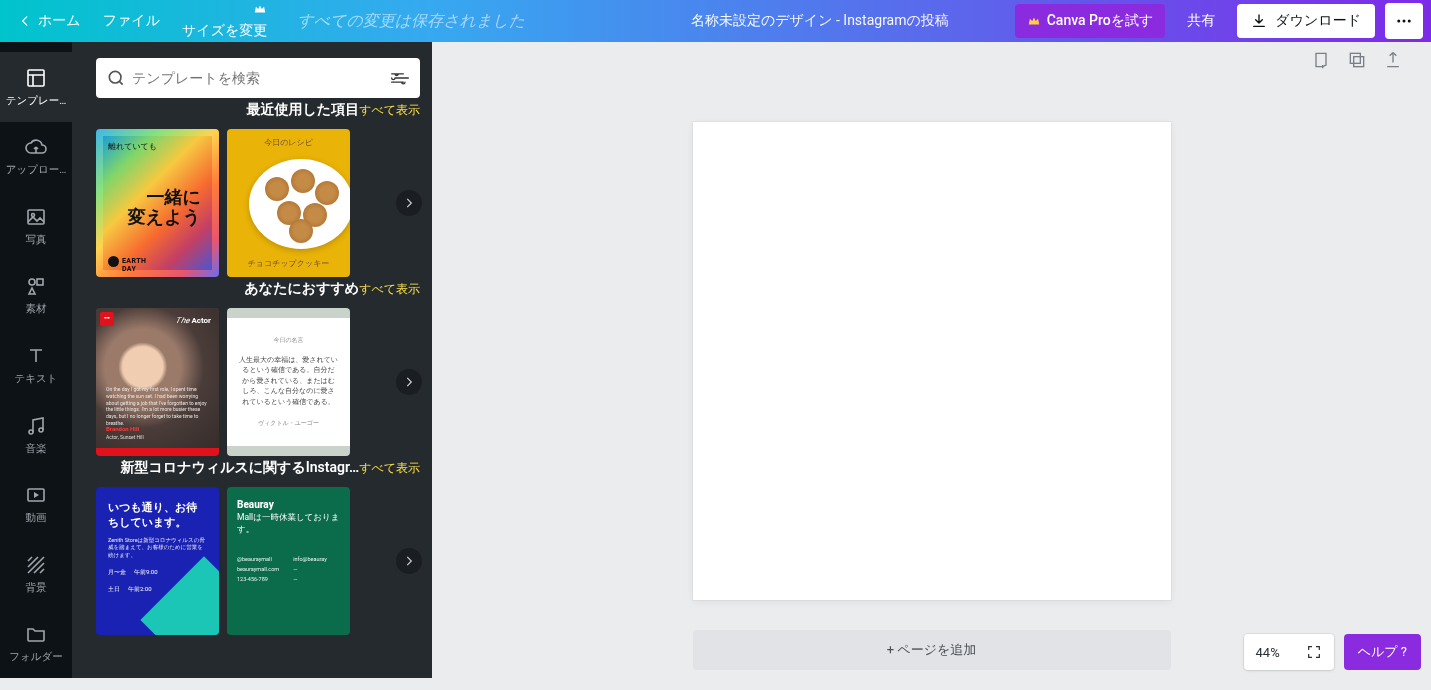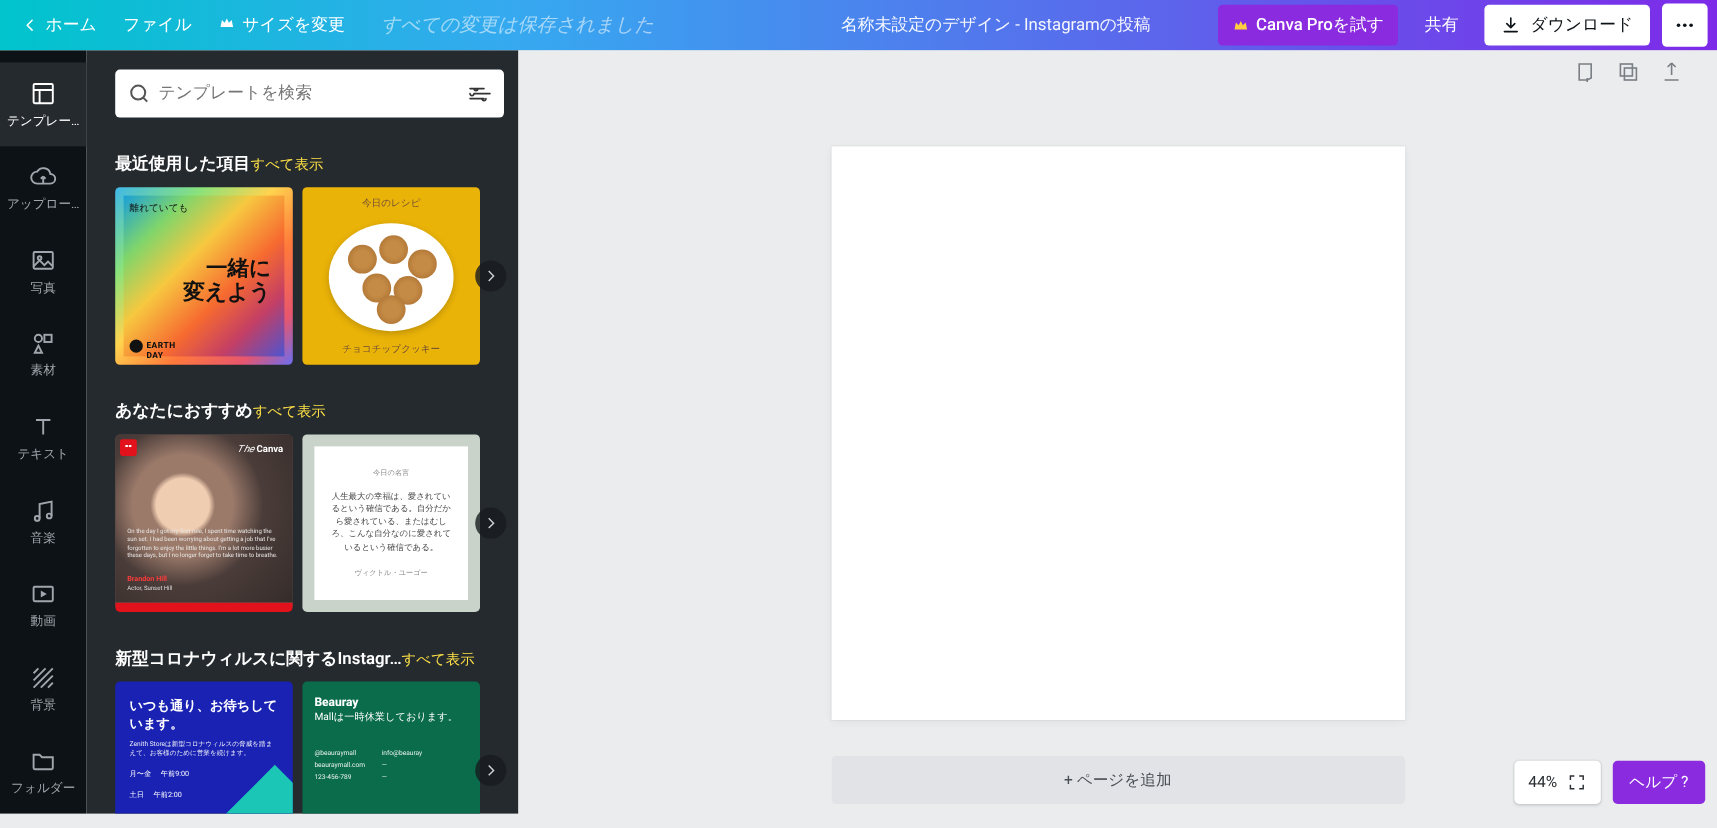--- a/index.html
+++ b/index.html
@@ -2,21 +2,21 @@
 <html><head>
 <meta charset="utf-8">
 <style>
   * { margin:0; padding:0; box-sizing:border-box; font-family:-apple-system,BlinkMacSystemFont,"Segoe UI",Roboto,"Helvetica Neue",Arial,"Hiragino Kaku Gothic ProN","Yu Gothic",sans-serif; }
   html,body { width:1431px; height:690px; overflow:hidden; background:#ebeced; }
   .header { height:42px; background:linear-gradient(90deg,#00c4cc 0%,#36a9f0 30%,#7d2ae8 100%); display:flex; align-items:center; color:#fff; font-size:14px; }
   .hdr-left { display:flex; align-items:center; gap:22px; padding-left:18px; }
   .home-btn { display:flex; align-items:center; gap:6px; font-weight:500; cursor:pointer; }
   .home-btn svg { width:14px; height:14px; }
   .hdr-item { font-weight:500; cursor:pointer; }
-  .resize-item { display:flex; align-items:flex-start; gap:6px; }
+  .resize-item { display:flex; align-items:flex-end; gap:6px;flex-direction:column; }
   .saved { color:rgba(255,255,255,0.55); font-style:italic; margin-left:8px; font-size:16px; }
   .hdr-center { flex:1; text-align:center; font-weight:400; font-size:14px; margin-left:100px; color:rgba(255,255,255,0.95); }
   .hdr-right { display:flex; align-items:center; gap:10px; padding-right:8px; }
   .try-pro { background:#8b2be0; padding:8px 12px; border-radius:4px; display:flex; align-items:center; gap:6px; cursor:pointer; font-weight:500; }
   .share-btn { padding:8px 12px; border-radius:4px; cursor:pointer; font-weight:500; }
   .download-btn { background:#fff; color:#0d1216; padding:8px 14px; border-radius:4px; display:flex; align-items:center; gap:8px; cursor:pointer; font-weight:500; }
   .dots-btn { background:#fff; color:#0d1216; padding:8px 10px; border-radius:4px; cursor:pointer; font-weight:700; letter-spacing:1px; height:36px; display:flex; align-items:center; }
   .crown { display:inline-block; width:14px; height:14px; }
 
   .body { display:flex; height:636px; }
@@ -24,26 +24,26 @@
   .rail-item { width:72px; height:72px; display:flex; flex-direction:column; align-items:center; justify-content:center; gap:4px; color:#a0a6ad; font-size:10.5px; cursor:pointer; }
   .rail-item.active { background:#252a2e; color:#fff; }
   .rail-item svg { width:24px; height:24px; stroke:currentColor; fill:none; stroke-width:1.6; }
   .rail-label { text-align:center; padding:0 3px; white-space:nowrap; overflow:hidden; text-overflow:ellipsis; max-width:68px; }
 
   .panel { width:360px; background:#252a2e; color:#fff; position:relative; padding:16px 12px 0 24px; overflow:hidden; }
   .search-box { background:#fff; border-radius:4px; height:40px; display:flex; align-items:center; padding:0 10px; gap:6px; }
   .search-box svg { width:20px; height:20px; stroke:#555; fill:none; stroke-width:2; }
   .search-input { flex:1; border:none; outline:none; font-size:14px; color:#555; background:transparent; }
   .filter-icn { width:20px; height:14px; }
-  .sec-head { display:flex; align-items:center; justify-content:flex-start; margin:30px 0 10px 0; }
+  .sec-head { display:flex; align-items:center; justify-content:flex-end; margin:3px 0 10px 0; }
   .sec-title { font-size:14px; font-weight:600; }
   .sec-all { font-size:12px; color:#fde047; cursor:pointer; }
   .sec-title.trunc { max-width:240px; white-space:nowrap; overflow:hidden; text-overflow:ellipsis; }
   .row { display:flex; gap:8px; position:relative; }
-  .tpl { width:148px; height:148px; border-radius:4px; overflow:hidden; cursor:pointer; position:relative; flex-shrink:0; }
+  .tpl { width:123px; height:148px; border-radius:4px; overflow:hidden; cursor:pointer; position:relative; flex-shrink:0; }
   
   .t1 { background:linear-gradient(135deg,#3fb8e8 0,#8be27a 25%,#ffd34f 45%,#ff7a3a 65%,#e8566d 85%,#6a6df0 100%); position:relative; }
   .t1-box { position:absolute; inset:7px; background:linear-gradient(135deg,#1aa0d8 0%,#7fd56b 20%,#f7c840 40%,#f66a30 62%,#c43f64 80%,#4e54d0 100%); }
   .t1-small { position:absolute; top:12px; left:12px; font-size:8px; color:#111; }
   .t1-big { position:absolute; right:18px; top:58px; font-size:18px; font-weight:800; color:#111; text-align:right; line-height:1.1; }
   .t1-dot { position:absolute; left:12px; bottom:10px; width:11px; height:11px; background:#111; border-radius:50%; }
   .t1-brand { position:absolute; left:26px; bottom:4px; font-size:7px; font-weight:800; color:#111; letter-spacing:0.4px; }
   .t2 { background:#eab308; }
   .t2-top { position:absolute; top:8px; left:0; right:0; text-align:center; font-size:8px; color:#6d4b38; }
   .t2-plate { position:absolute; top:30px; left:22px; width:104px; height:90px; border-radius:50%; background:#fff; box-shadow:0 2px 6px rgba(0,0,0,.2); overflow:hidden; }
@@ -77,21 +77,21 @@
   .row-next { position:absolute; right:-2px; top:50%; transform:translateY(-50%); width:26px; height:26px; border-radius:50%; background:rgba(24,27,31,.8); display:flex; align-items:center; justify-content:center; color:#cfd3d8; cursor:pointer; }
   .row-next svg{width:14px;height:14px;stroke:currentColor;fill:none;stroke-width:2;}
 
   .stage { flex:1; position:relative; background:#ebeced; }
   .page-tools { position:absolute; top:8px; right:28px; display:flex; gap:16px; color:#7a7f85; }
   .page-tools div{cursor:pointer;}
   .page-tools svg{width:20px;height:20px;stroke:currentColor;fill:none;stroke-width:1.6;}
   .canvas { position:absolute; top:80px; left:50%; transform:translateX(-50%); width:478px; height:478px; background:#fff; box-shadow:0 0 0 1px rgba(0,0,0,.03),0 2px 8px rgba(0,0,0,.06); }
   .addpage { position:absolute; bottom:8px; left:50%; transform:translateX(-50%); width:478px; height:40px; background:#e1e3e6; color:#4a4f55; display:flex; align-items:center; justify-content:center; font-size:13px; border-radius:4px; cursor:pointer; }
   .footer-ctrls { position:absolute; right:10px; bottom:8px; display:flex; align-items:center; gap:10px; }
-  .zoom { background:#fff; border-radius:4px; height:36px; padding:0 12px; display:flex; align-items:center; gap:8px; color:#2b2f33; font-size:13px; box-shadow:0 0 0 1px rgba(0,0,0,.05),0 1px 3px rgba(0,0,0,.1); }
+  .zoom { background:#fff; border-radius:4px; height:36px; padding:0 12px; display:flex; align-items:center; gap:26px; color:#2b2f33; font-size:13px; box-shadow:0 0 0 1px rgba(0,0,0,.05),0 1px 3px rgba(0,0,0,.1); }
   .zoom svg{width:16px;height:16px;stroke:#2b2f33;fill:none;stroke-width:1.8;}
   .help { background:#8b2be0; color:#fff; height:36px; padding:0 14px; display:flex; align-items:center; gap:4px; border-radius:4px; font-size:13px; cursor:pointer; }
 </style>
 </head>
 <body>
 
 <div class="header">
   <div class="hdr-left">
     <div class="home-btn">
       <svg viewBox="0 0 24 24">
@@ -248,21 +248,21 @@
       <div class="sec-all">すべて表示</div>
     </div>
     <div class="row">
       <div class="tpl t3">
         <div class="t3-bg"></div>
         <div class="freebadge">
             <svg viewBox="0 0 24 24">
               <path d="M7 7h4v4H8a2 2 0 01-1-4zm7 0h4v4h-3a2 2 0 01-1-4z"></path>
             </svg>
           </div>
-        <div class="t3-news">𝑇ℎ𝑒 <b>Canva</b></div>
+        <div class="t3-news">𝑇ℎ𝑒 <b>Actor</b></div>
         <div class="t3-para">On the day I got my first role, I spent time watching the sun set. I had been worrying about getting a job that I've forgotten to enjoy the little things. I'm a lot more busier these days, but I no longer forget to take time to breathe.</div>
         <div class="t3-name">Brandon Hill</div>
         <div class="t3-sub">Actor, Sunset Hill</div>
       </div>
       <div class="tpl t4">
         <div class="t4-card">
           <div class="t4-head">今日の名言</div>
           <div class="t4-body">人生最大の幸福は、愛されているという確信である。自分だから愛されている、またはむしろ、こんな自分なのに愛されているという確信である。</div>
           <div class="t4-auth">ヴィクトル・ユーゴー</div>
         </div>

